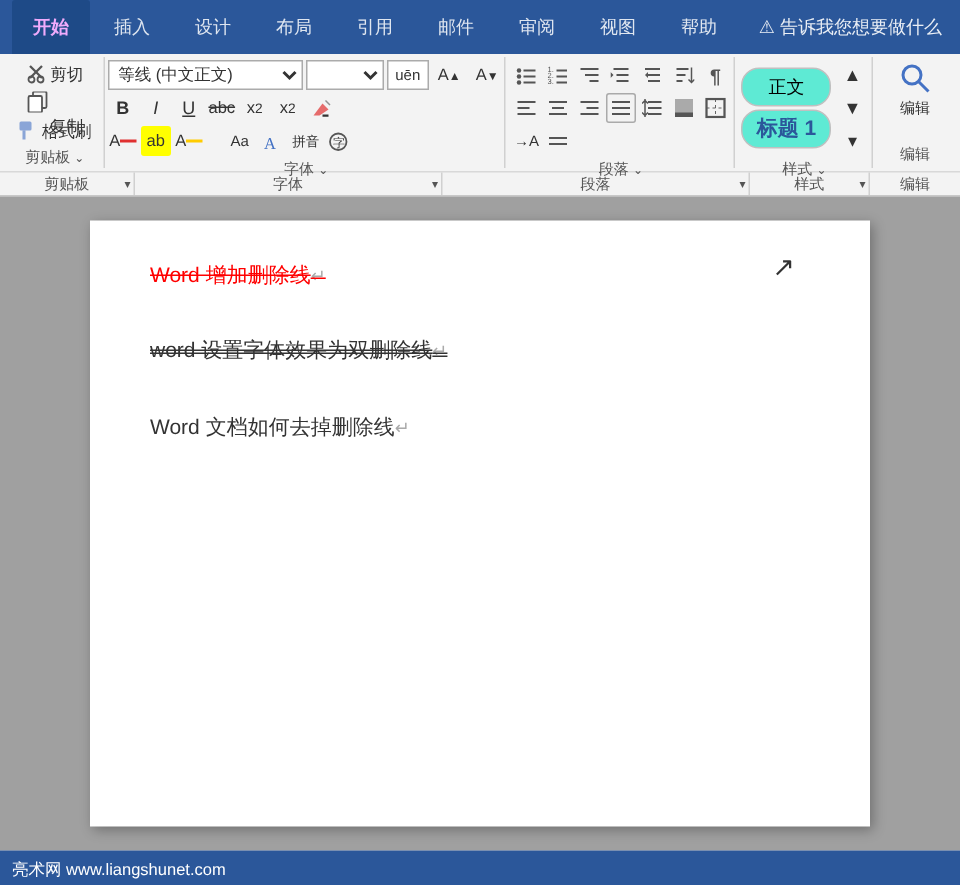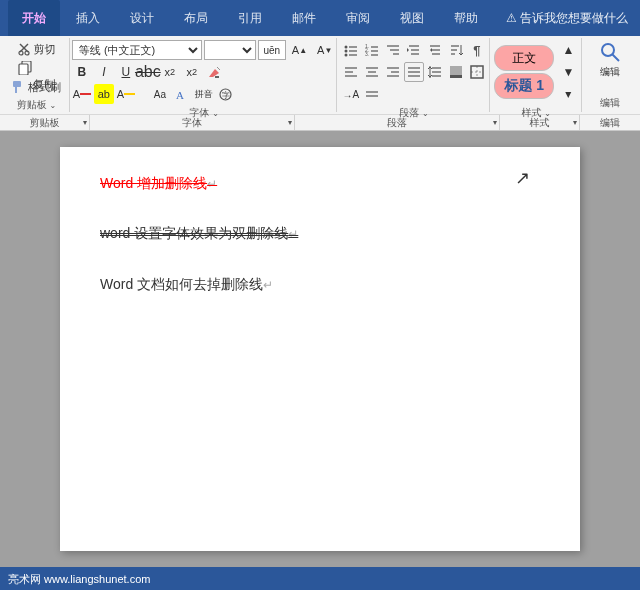--- a/index.html
+++ b/index.html
@@ -187,21 +187,21 @@
     
     .styles-area {
       display: flex;
       align-items: center;
       gap: 4px;
     }
     .style-box {
       width: 60px;
       height: 54px;
       border: 1px solid #c0c0c0;
-      background: #fca5a5;
+      background: #5eead4;
       display: flex;
       align-items: center;
       justify-content: center;
       font-size: 11px;
       cursor: pointer;
       border-radius: 12px;
     }
 
     
     .editing-area {
@@ -379,21 +379,21 @@
               <option>小四</option>
             </select>
             <input class="font-size-input" value="uēn" style="width: 28px; font-size: 10px;">
             <div class="small-btn" title="增大字号">A<span style="font-size:8px;vertical-align:super;">▲</span></div>
             <div class="small-btn" title="缩小字号">A<span style="font-size:8px;vertical-align:super;">▼</span></div>
           </div>
           <div class="font-row">
             <div class="fmt-btn bold">B</div>
             <div class="fmt-btn italic">I</div>
             <div class="fmt-btn underline">U</div>
-            <div class="fmt-btn strikethrough" style="font-size:16px;">abc</div>
+            <div class="fmt-btn strikethrough" style="font-size:11px;">abc</div>
             <div class="fmt-btn" style="font-size:11px;">x<sub>2</sub></div>
             <div class="fmt-btn" style="font-size:11px;">x<sup>2</sup></div>
             <div class="fmt-btn">
               <svg width="14" height="14" viewBox="0 0 14 14">
                 <path d="M2 12 L8 4 L12 8 L6 12 Z" fill="#e03030" opacity="0.7"></path>
                 <line x1="8" y1="12" x2="12" y2="12" stroke="#333" stroke-width="1.5"></line>
                 <line x1="10" y1="2" x2="13" y2="5" stroke="#333" stroke-width="1" opacity="0.5"></line>
               </svg>
             </div>
           </div>

